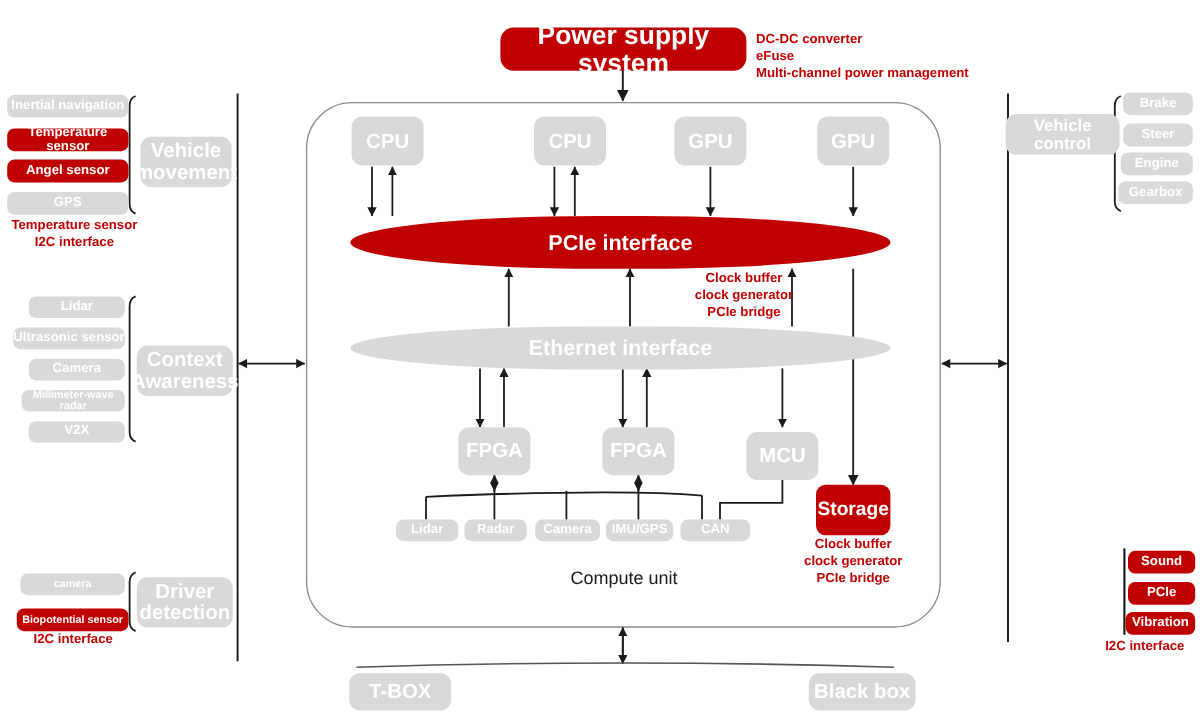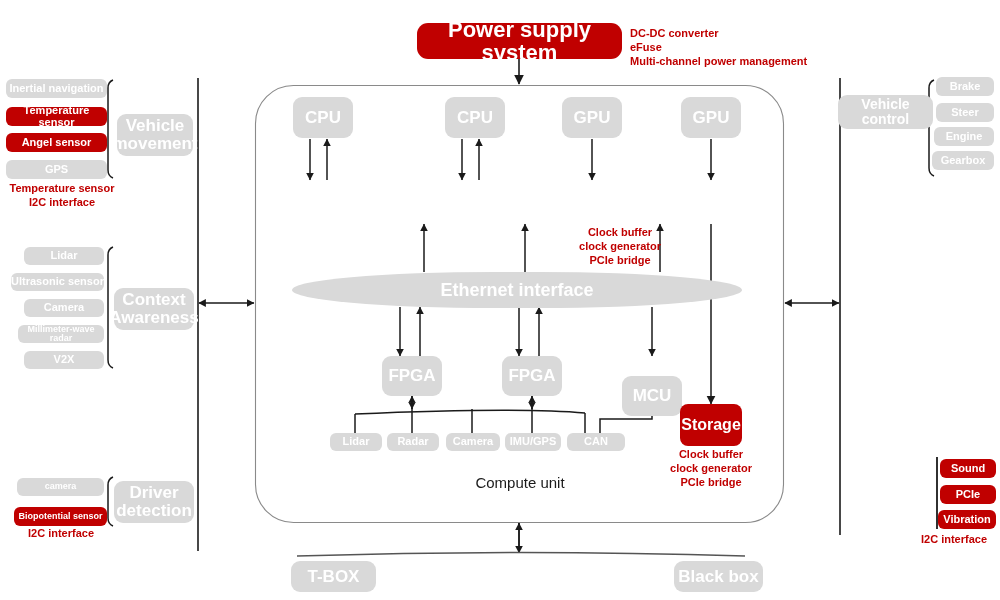--- a/index.html
+++ b/index.html
@@ -205,38 +205,41 @@
   <div class="abs box grey core" style="left:445px;top:97px;width:60px;height:41px;">
     <span>CPU</span>
   </div>
   <div class="abs box grey core" style="left:562px;top:97px;width:60px;height:41px;">
     <span>GPU</span>
   </div>
   <div class="abs box grey core" style="left:681px;top:97px;width:60px;height:41px;">
     <span>GPU</span>
   </div>
 
+  <div class="abs box bar pcie" style="left:292px;top:180px;width:450px;height:44px;color:#fff;">
+    <span>PCIe interface</span>
+  </div>
 
   <div class="abs note c" style="left:540px;top:226px;width:160px;">
     <div style="white-space:pre-line;">Clock buffer
 clock generator
 PCIe bridge</div>
   </div>
 
   <div class="abs box bar eth" style="left:292px;top:272px;width:450px;height:36px;color:#ffffff;">
     <span>Ethernet interface</span>
   </div>
 
   <div class="abs box grey core" style="left:382px;top:356px;width:60px;height:40px;">
     <span>FPGA</span>
   </div>
   <div class="abs box grey core" style="left:502px;top:356px;width:60px;height:40px;">
     <span>FPGA</span>
   </div>
-  <div class="abs box grey core" style="left:622px;top:376px;width:60px;height:40px;">
+  <div class="abs box grey core" style="left:622px;top:360px;width:60px;height:40px;">
     <span>MCU</span>
   </div>
 
   <div class="abs box grey chip" style="left:330px;top:433px;width:52px;height:18px;">
     <span>Lidar</span>
   </div>
   <div class="abs box grey chip" style="left:387px;top:433px;width:52px;height:18px;">
     <span>Radar</span>
   </div>
   <div class="abs box grey chip" style="left:446px;top:433px;width:54px;height:18px;">

